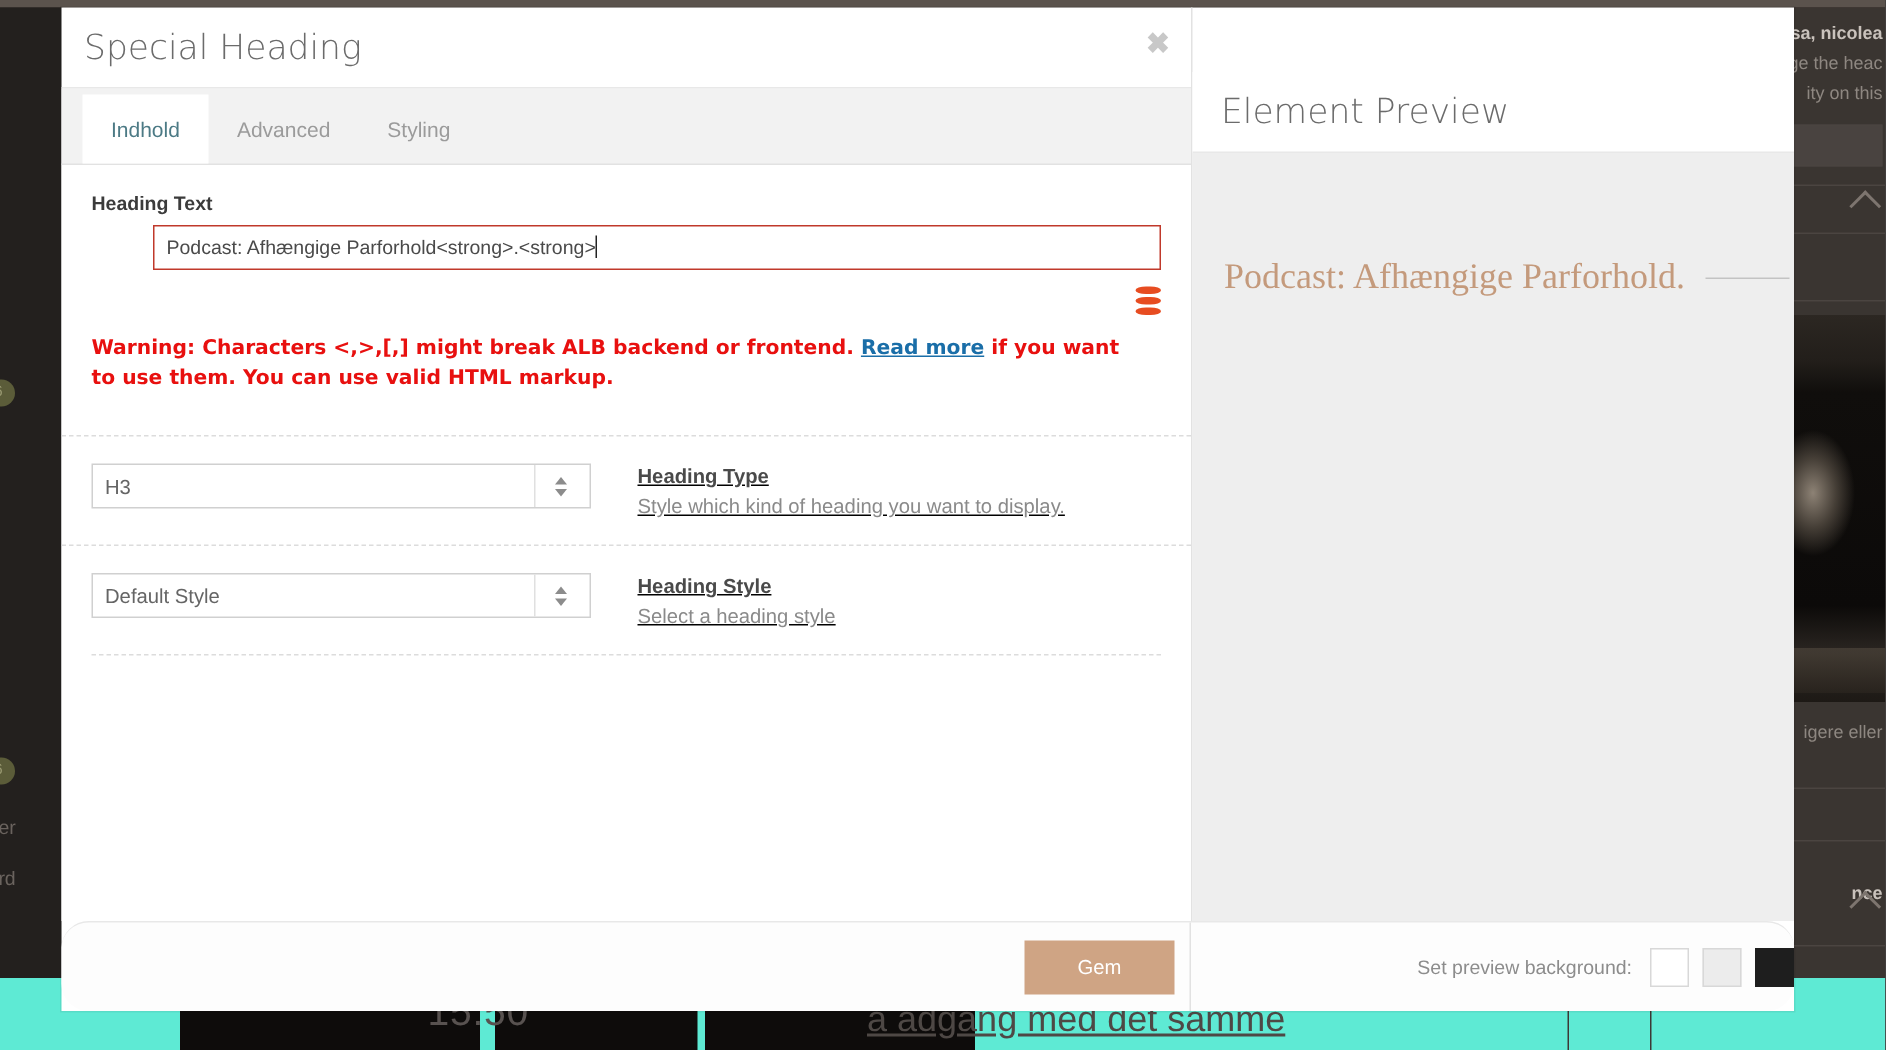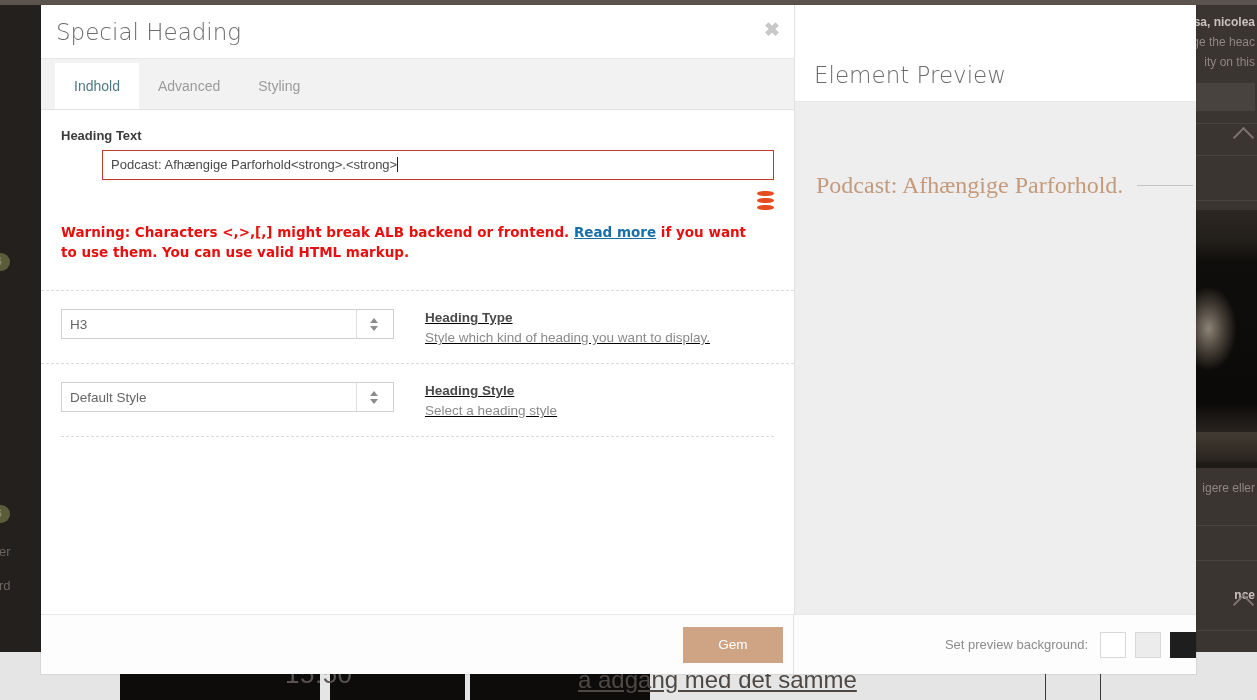--- a/index.html
+++ b/index.html
@@ -101,21 +101,21 @@
     right: 6px;
     width: 13px; height: 13px;
     border-left: 2px solid #7d756f;
     border-top: 2px solid #7d756f;
     transform: rotate(45deg);
   }
   .bg-bottom-strip {
     position: absolute;
     left: 0; bottom: 0;
     width: 1257px; height: 48px;
-    background: #e5e5e5;
+    background: #5eead4;
   }
   .bg-thumb {
     position: absolute;
     bottom: 0;
     height: 48px;
     background: #0e0c0b;
   }
   .bg-bottom-time {
     position: absolute;
     left: 285px; bottom: 10px;
@@ -388,20 +388,21 @@
     background: #c3c3c3;
   }
 
   
   .modal-footer {
     height: 59px;
     display: flex;
     background: #fdfdfd;
     border-top: 1px solid #e8e8e8;
     flex: none;
+    border-radius: 18px;
   }
   .footer-left {
     width: 753px;
     border-right: 1px solid #e2e2e2;
     display: flex;
     align-items: center;
     justify-content: flex-end;
     padding-right: 10px;
     box-sizing: border-box;
   }

